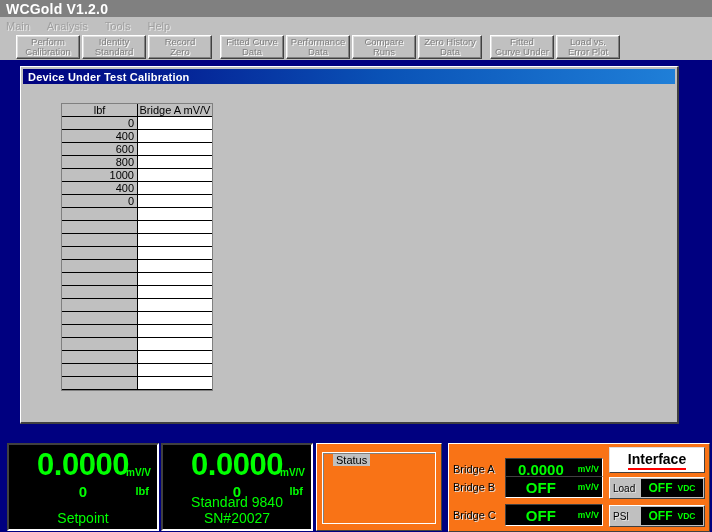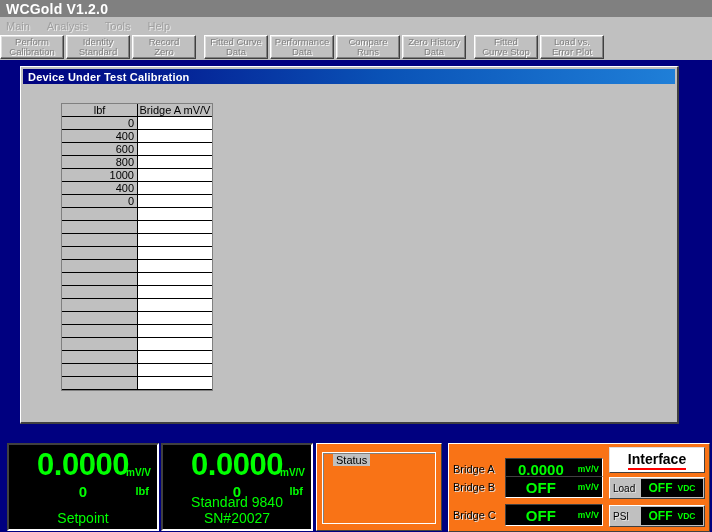--- a/index.html
+++ b/index.html
@@ -36,21 +36,21 @@
     font-size:11px;
     padding:0 9px 0 0;margin-right:8px;
     cursor:default;
   }
 
   
   .toolbar{
     position:absolute;left:0;top:34px;width:712px;height:26px;
     background:#c0c0c0;
     display:flex;align-items:center;
-    padding-left:0;box-sizing:border-box;
+    padding-left:16px;box-sizing:border-box;
   }
   .tbtn{
     width:64px;height:24px;
     margin-right:2px;
     background:#c0c0c0;
     border-top:1px solid #ffffff;
     border-left:1px solid #ffffff;
     border-right:1px solid #404040;
     border-bottom:1px solid #404040;
     box-shadow: inset -1px -1px 0 #808080, inset 1px 1px 0 #dfdfdf;
@@ -281,21 +281,21 @@
     </div>
     <div class="tbtn">
       <span>Zero History</span>
       <span>Data</span>
     </div>
 
     <div class="tsep"></div>
 
     <div class="tbtn">
       <span>Fitted</span>
-      <span>Curve Stop</span>
+      <span>Curve Under</span>
     </div>
     <div class="tbtn">
       <span>Load vs.</span>
       <span>Error Plot</span>
     </div>
   </div>
 
   <div class="desktop">
     <div class="mdi">
       <div class="mdi-title">

